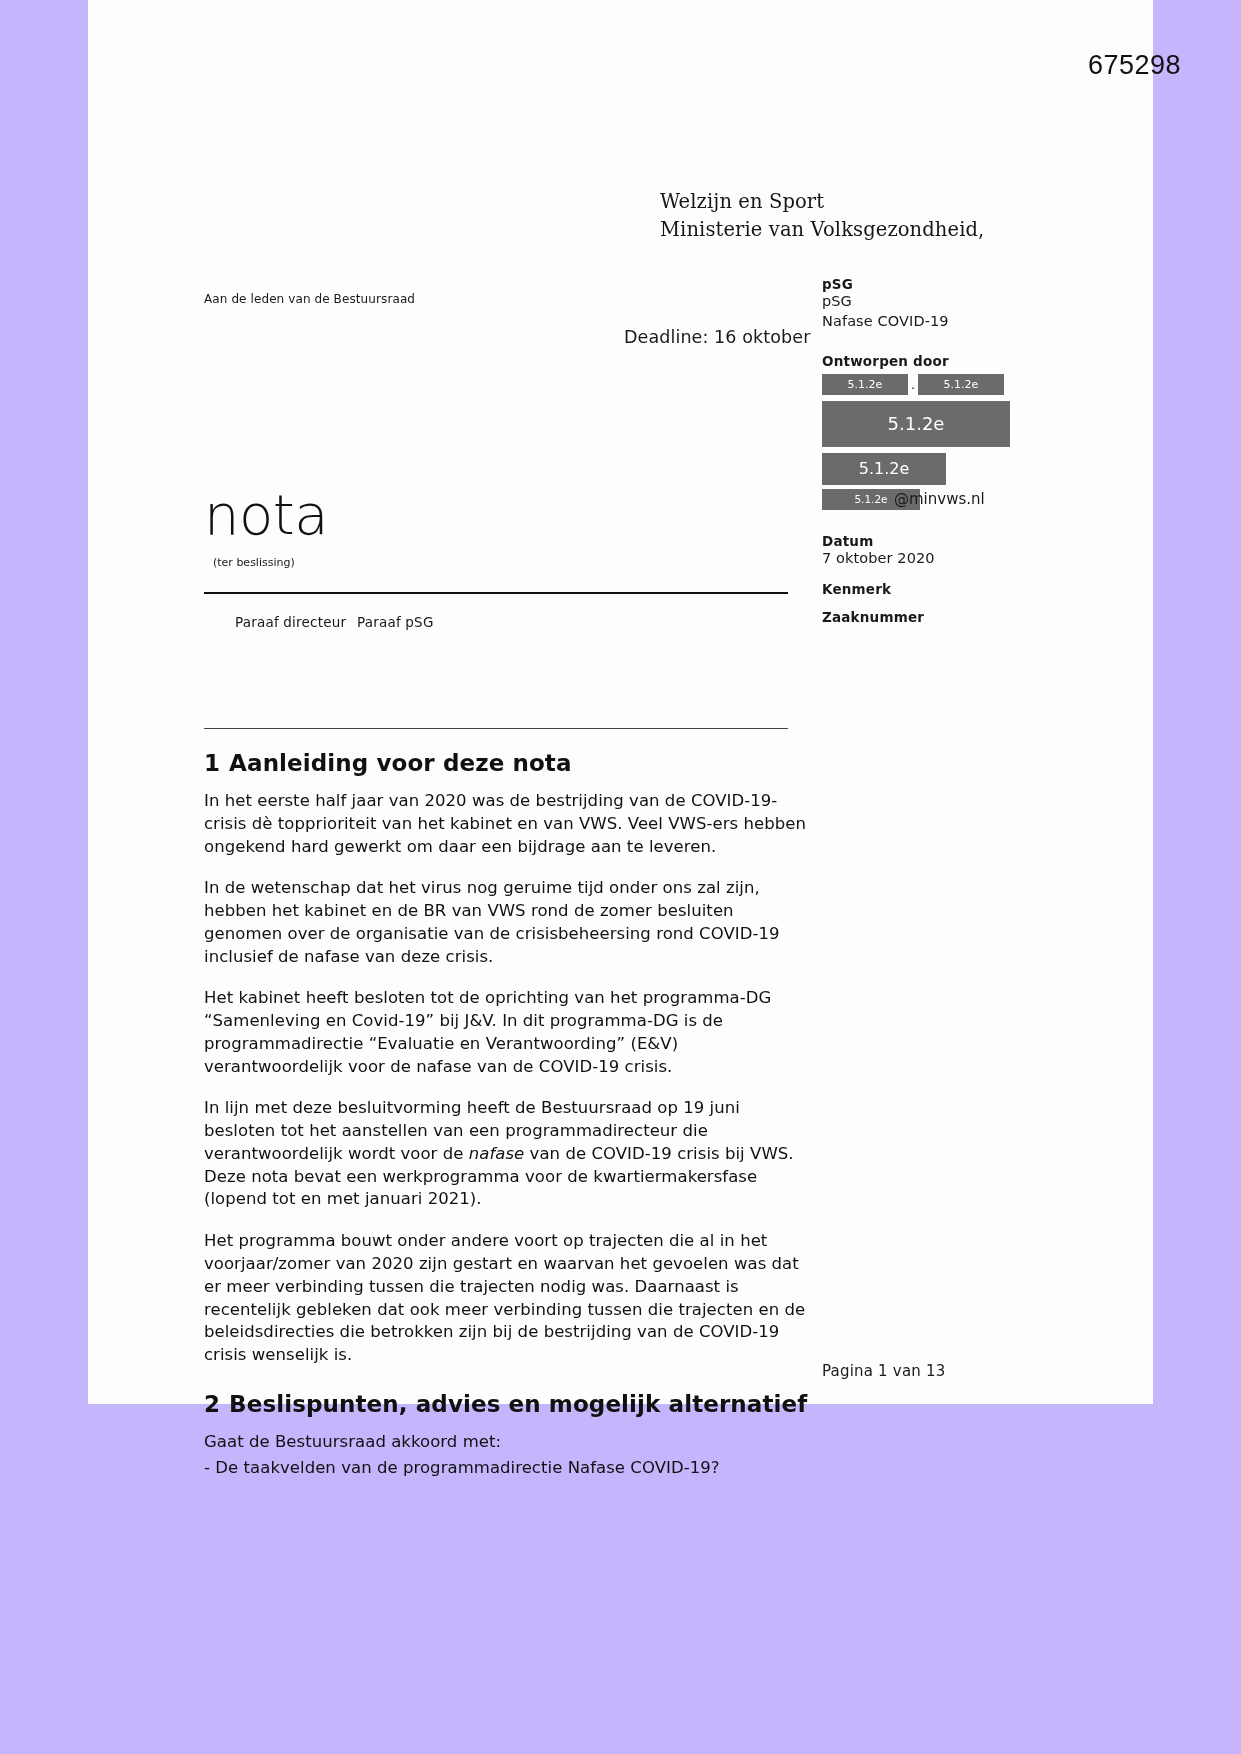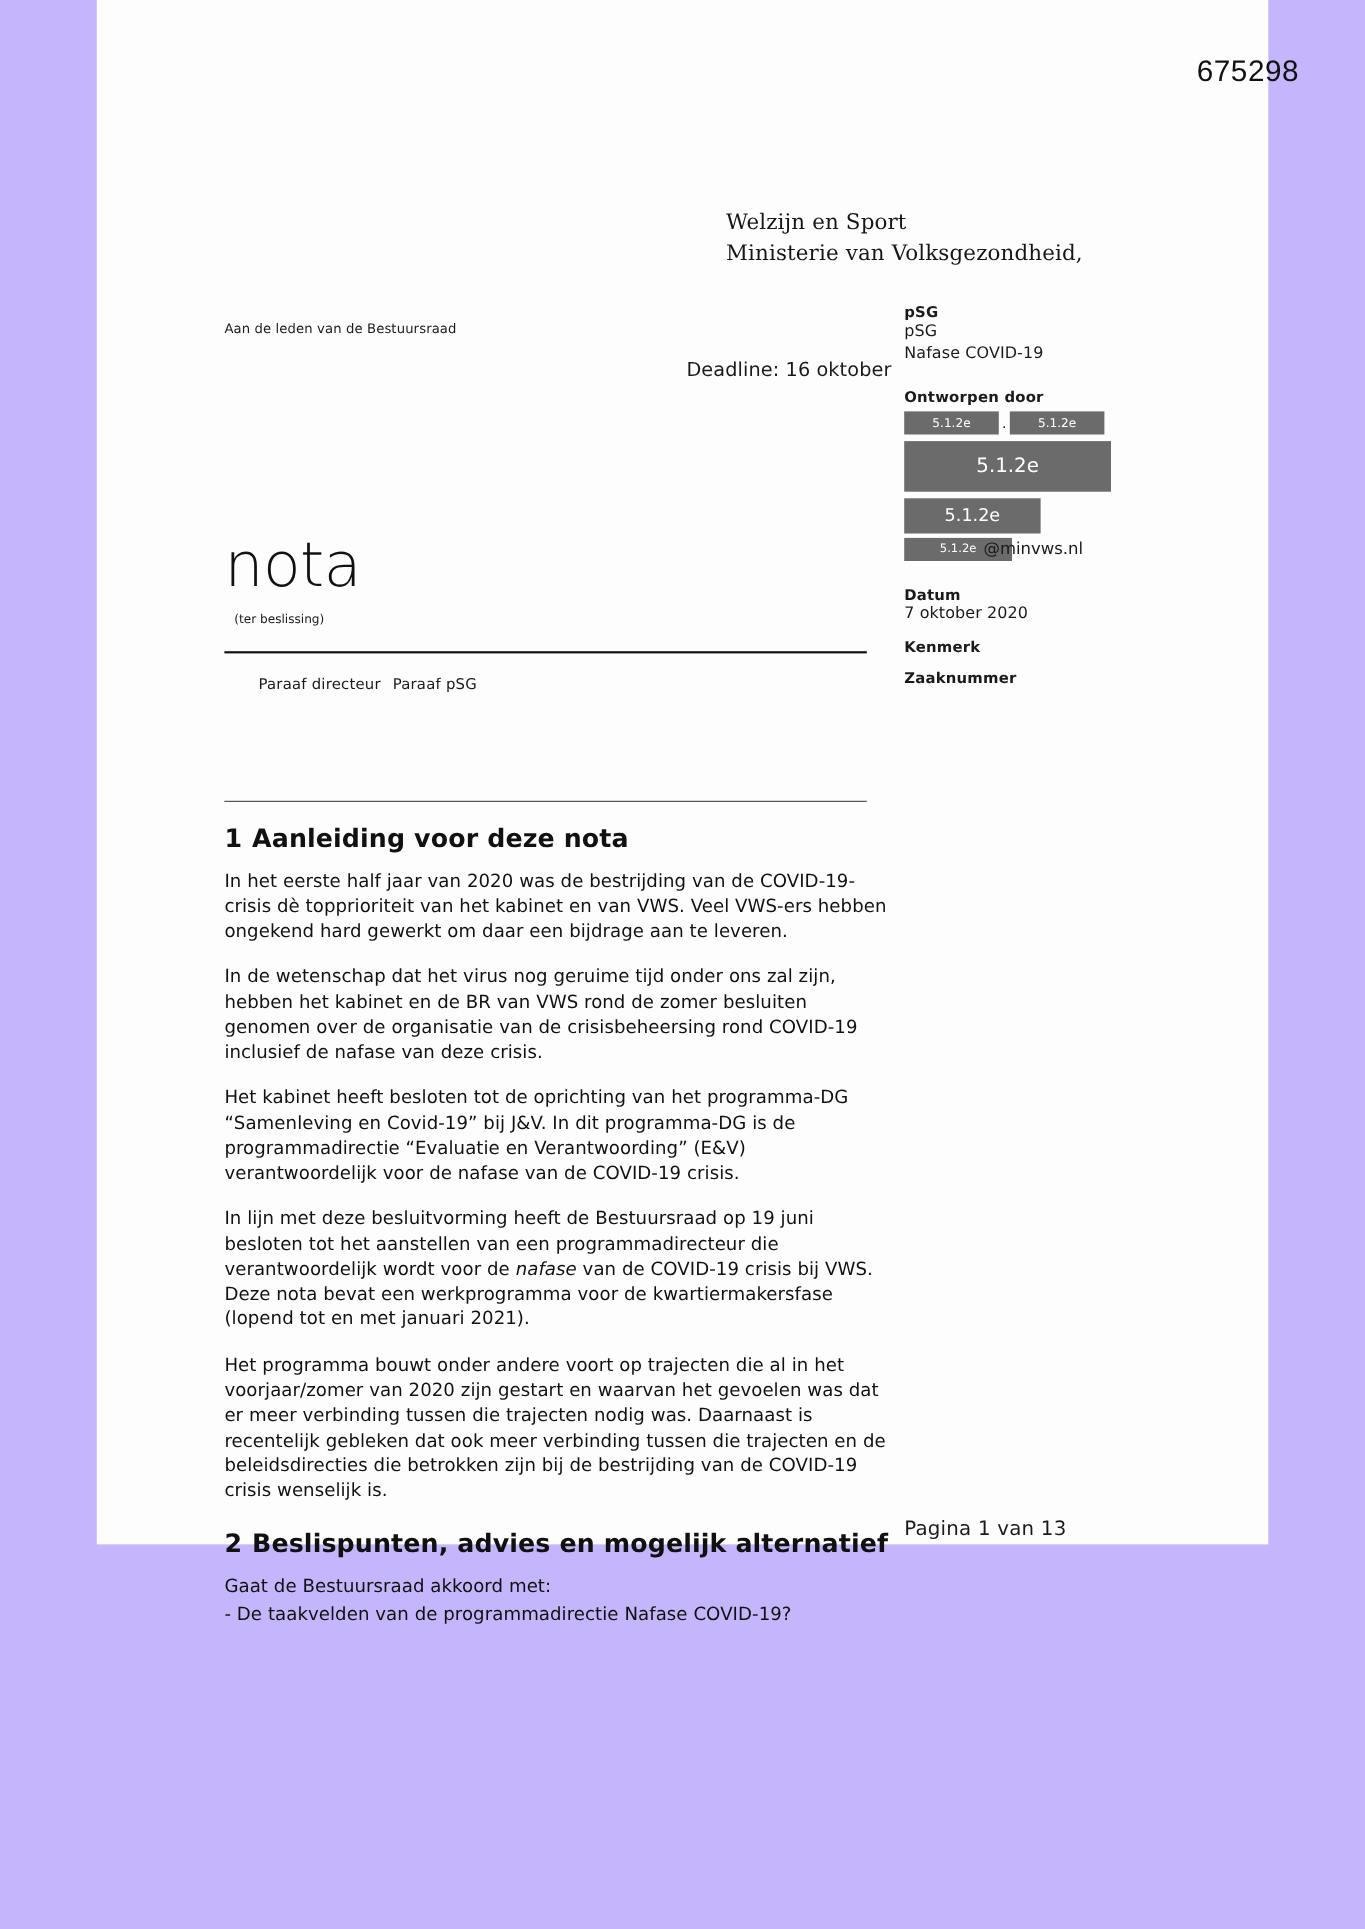--- a/index.html
+++ b/index.html
@@ -210,24 +210,23 @@
     letter-spacing: 0.05px;
   }
   .p em { font-style: italic; }
   .section-2 { margin-top: 24px; }
   .p-tight { margin-bottom: 3px; }
 
   .footer {
     position: absolute;
     left: 822px;
     top: 1362px;
-    font-size: 18px;
+    font-size: 15px;
     color: #1a1a1a;
     letter-spacing: 0.2px;
-    margin-top: 17px;
   }
 </style>
 </head>
 <body>
 
 <div class="page">
   <div class="sheet"></div>
 
   <div class="doc-id">675298</div>
 

